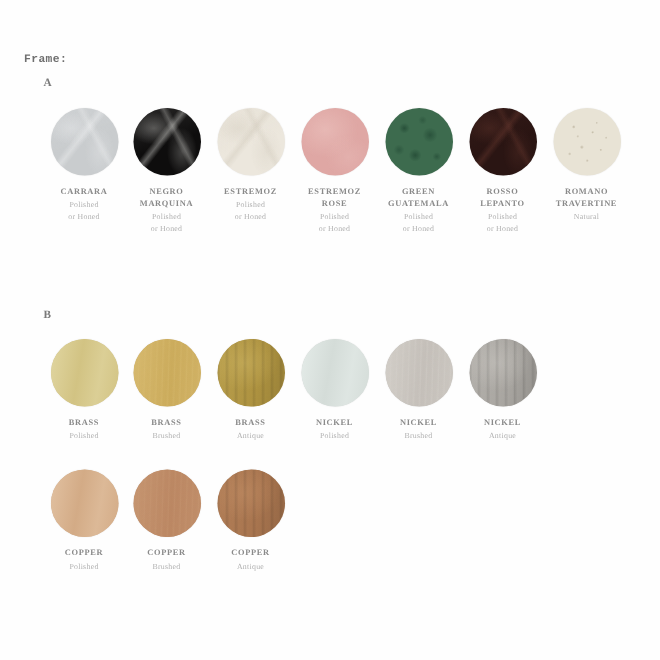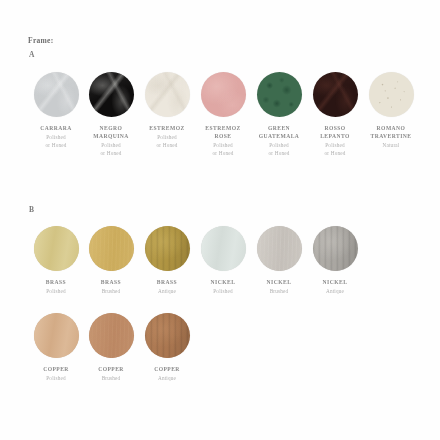--- a/index.html
+++ b/index.html
@@ -16,23 +16,23 @@
   }
   .sheet {
     position: absolute;
     inset: 0;
     background: #fefefe;
   }
 
   
   .frame-label {
     position: absolute;
-    left: 28px;
+    left: 16px;
     top: 36px;
-    font-family: Liberation Serif, serif;
+    font-family: Liberation Mono, monospace;
     font-size: 7.5px;
     font-weight: bold;
     letter-spacing: 0.3px;
     color: #6f6f6f;
   }
   .group-letter {
     position: absolute;
     left: 29px;
     font-family: "Liberation Serif", serif;
     font-size: 7.5px;

